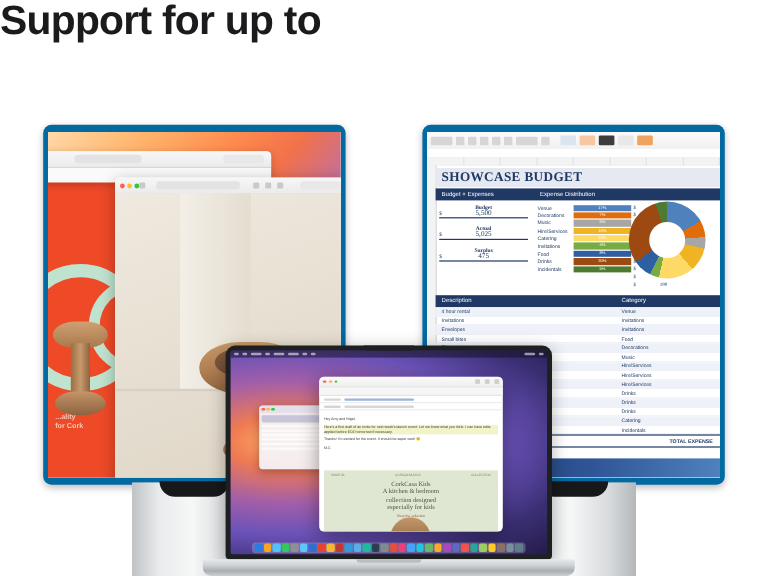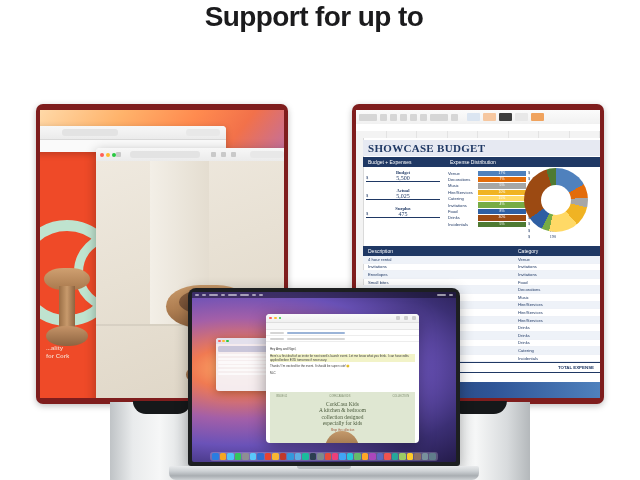--- a/index.html
+++ b/index.html
@@ -4,30 +4,30 @@
 <style>
   html,body{margin:0;padding:0;}
   body{
     width:640px;height:480px;overflow:hidden;background:#ffffff;
     font-family:"Liberation Sans",sans-serif;position:relative;
   }
   .stage{position:absolute;inset:0;background:#fff;}
 
   
   .headline{
-    position:absolute;left:0;top:0;width:628px;text-align:center;
-    font-size:28px;line-height:30px;font-weight:700;color:#1b1b1d;
+    position:absolute;left:0;top:0;width:628px;
+    font-size:34px;line-height:30px;font-weight:700;color:#1b1b1d;
     letter-spacing:-0.6px;padding-top:2px;
   }
   .headline div{white-space:nowrap;}
 
   
   .monitor{position:absolute;}
   .bezel{
-    position:absolute;background:#7f1d1d;border-radius:7px;
+    position:absolute;background:#0369a1;border-radius:7px;
     box-shadow:0 2px 6px rgba(0,0,0,.25);overflow:hidden;
   }
   .screen{position:absolute;overflow:hidden;background:#fff;}
   .neck{position:absolute;background:linear-gradient(90deg,#bfc3c6 0%,#e9ebec 22%,#f6f7f7 48%,#d8dbdd 78%,#b4b8bb 100%);}
   .neck:after{
     content:"";position:absolute;left:50%;top:-1px;width:56%;height:13px;
     transform:translateX(-50%);background:#16181a;border-radius:0 0 40px 40px;
   }
 
   

